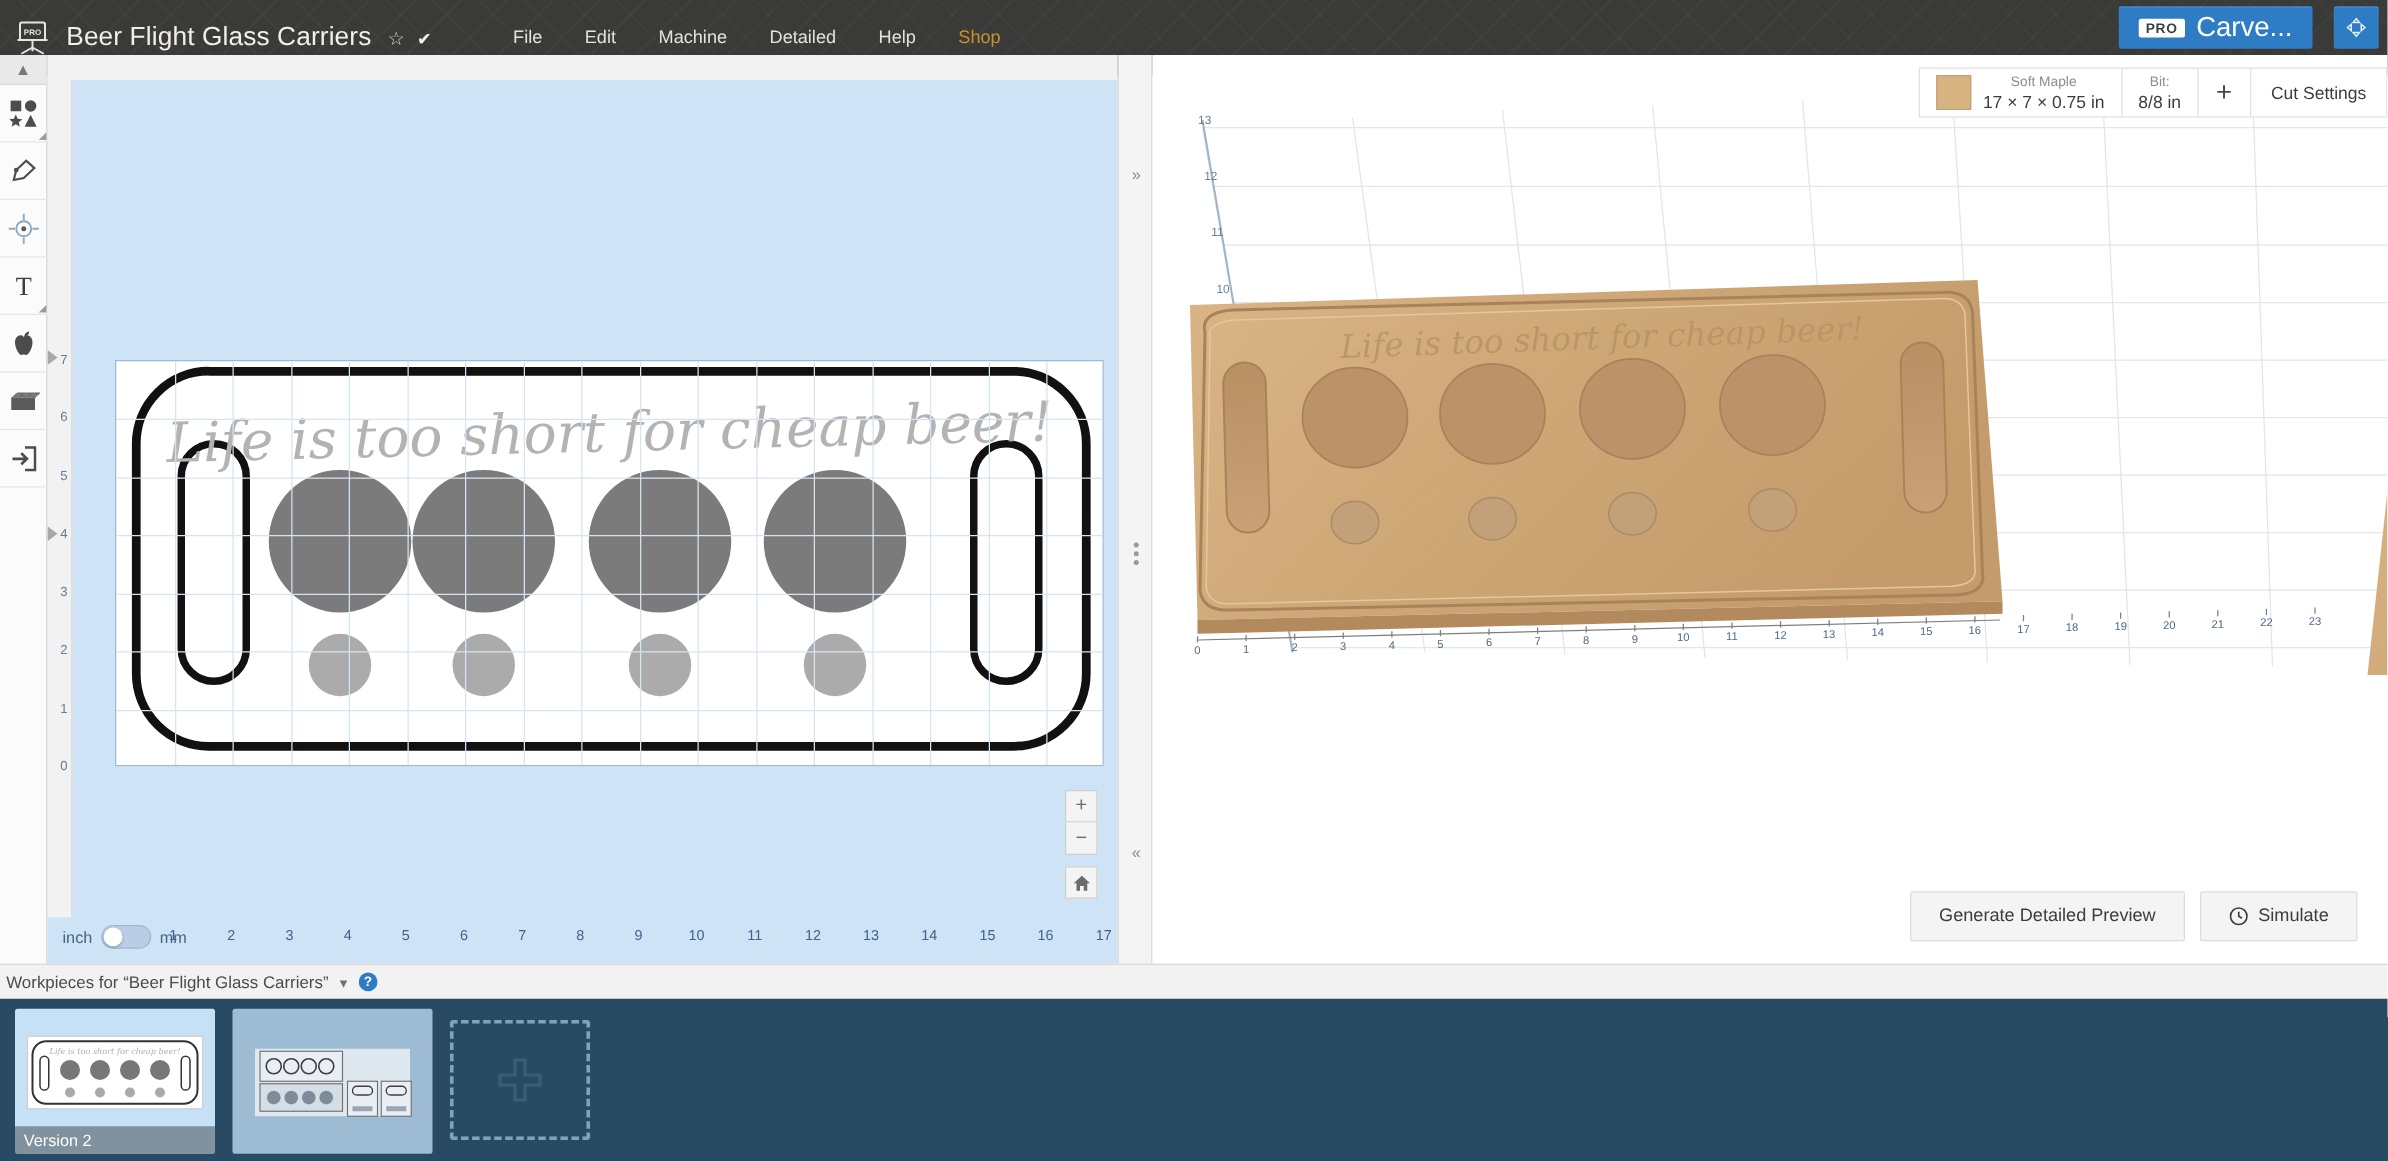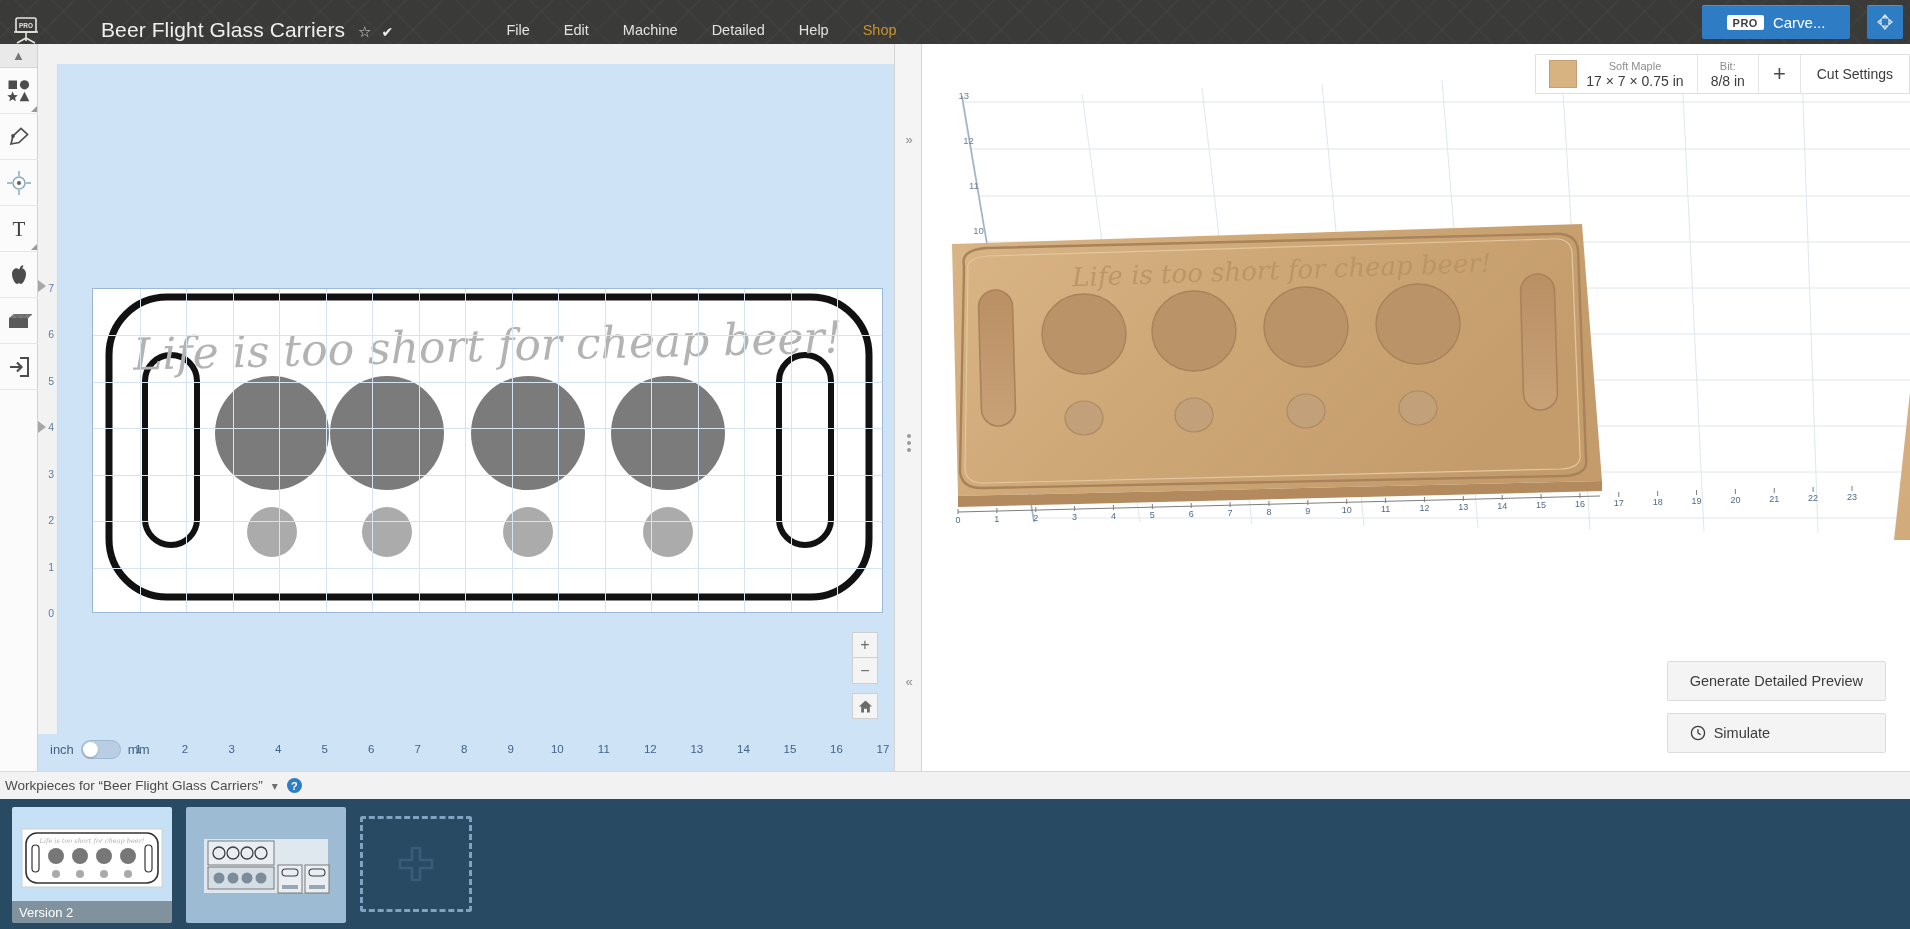--- a/index.html
+++ b/index.html
@@ -13,21 +13,20 @@
   
   #topbar {
     position: absolute; top: 0; left: 0;
     width: 1910px; height: 60px;
     background: #3a3a38;
     background-image:
       repeating-linear-gradient(135deg, rgba(255,255,255,.022) 0 2px, rgba(0,0,0,0) 2px 26px),
       repeating-linear-gradient(45deg, rgba(255,255,255,.018) 0 2px, rgba(0,0,0,0) 2px 26px);
     display: flex; align-items: center;
     color: #e8e8e6;
-    gap: 48px;
   }
   #app-logo {
     width: 30px; height: 28px; margin-left: 11px; margin-right: 12px;
     position: relative; flex: none;
   }
   .logo-easel { width: 100%; height: 100%; }
 
   #proj-title {
     font-size: 21px; color: #f0efed; letter-spacing: .1px;
     white-space: nowrap;
@@ -50,21 +49,21 @@
     display: flex; align-items: center; justify-content: center;
     gap: 9px; padding: 0 16px;
     box-shadow: inset 0 1px 0 rgba(255,255,255,.16);
   }
   .pro-badge {
     background: #fff; color: #3f3f3d;
     font-size: 11px; font-weight: bold;
     padding: 2px 6px 1px; border-radius: 2px;
     letter-spacing: .5px;
   }
-  #carve-label { font-size: 15px; color: #fff; text-align: right; }
+  #carve-label { font-size: 22px; color: #fff; text-align: right; }
 
   #fullscreen-btn {
     position: absolute; right: 7px; top: 5px;
     width: 36px; height: 34px;
     background: #2e7cc4; border-radius: 2px;
     display: flex; align-items: center; justify-content: center;
     box-shadow: inset 0 1px 0 rgba(255,255,255,.16);
   }
 
   
@@ -221,21 +220,21 @@
     border: 1px solid #c2a073;
     margin-right: 9px;
   }
   #cut-settings { font-size: 14px; color: #3c3c3c; padding: 0 16px; display:flex; align-items:center;}
   #plus-btn { font-size: 22px; color: #4a4a4a; padding: 0 14px; display:flex;align-items:center;}
 
   #stage { position: absolute; left: 0; top: 0; width: 988px; height: 727px; }
 
   #prev-actions {
     position: absolute; right: 24px; bottom: 18px;
-    display: flex; gap: 12px; flex-direction: column;
+    display: flex; gap: 12px;
   }
   .pbtn {
     background: #f4f4f4; border: 1px solid #dcdcdc;
     height: 40px; padding: 0 22px; border-radius: 2px;
     display: flex; align-items: center; gap: 8px;
     font-size: 14.5px; color: #3c3c3c;
   }
 
   
   #wp-header {

